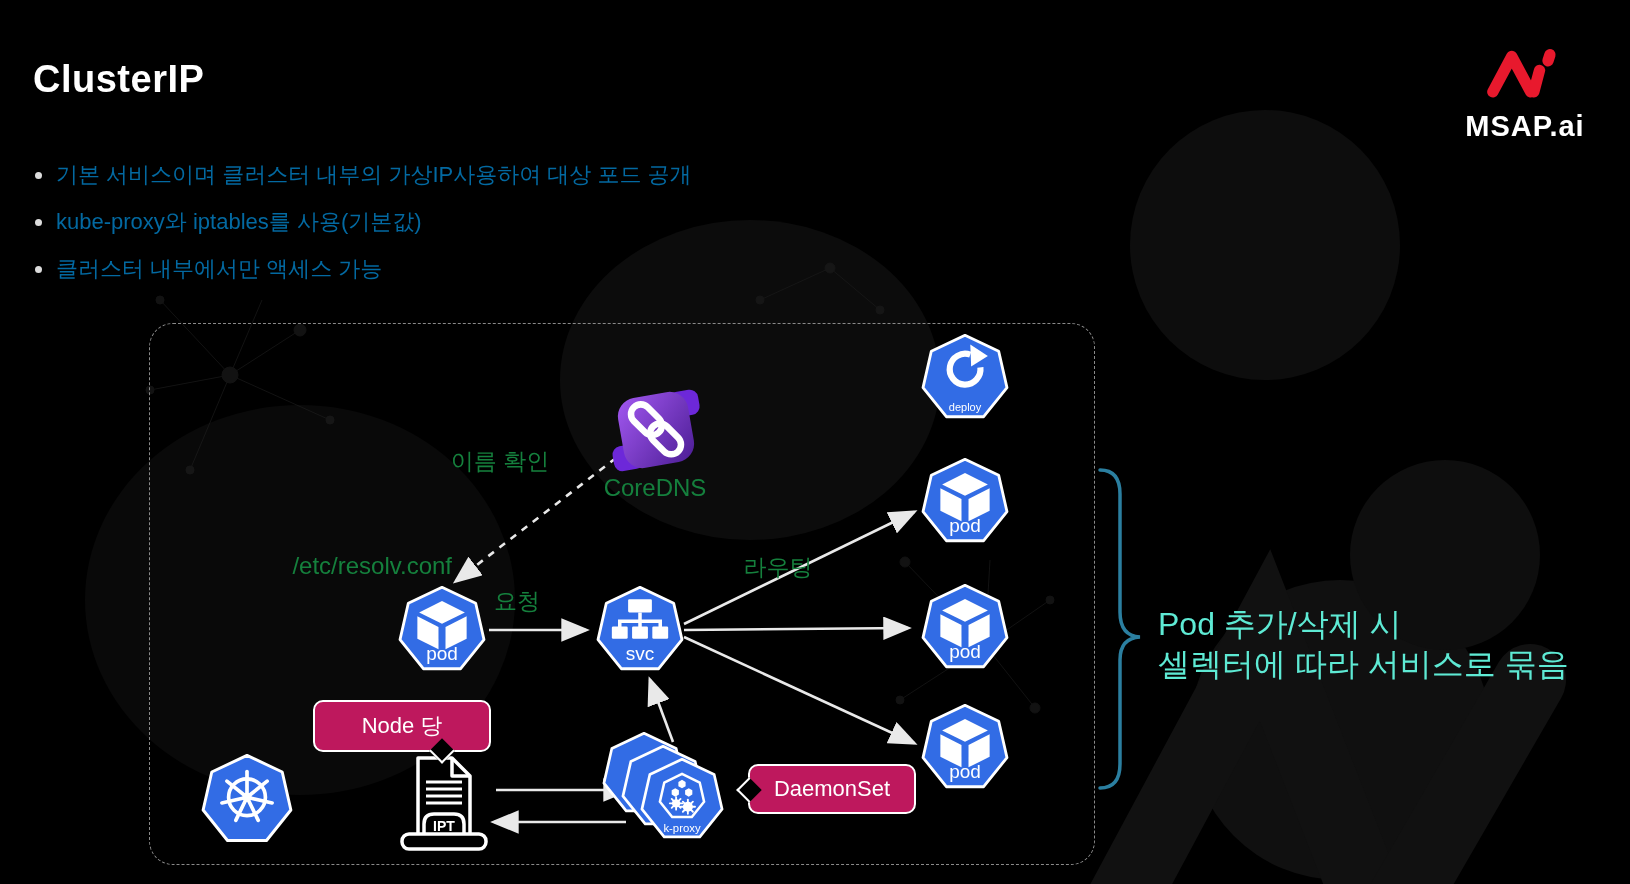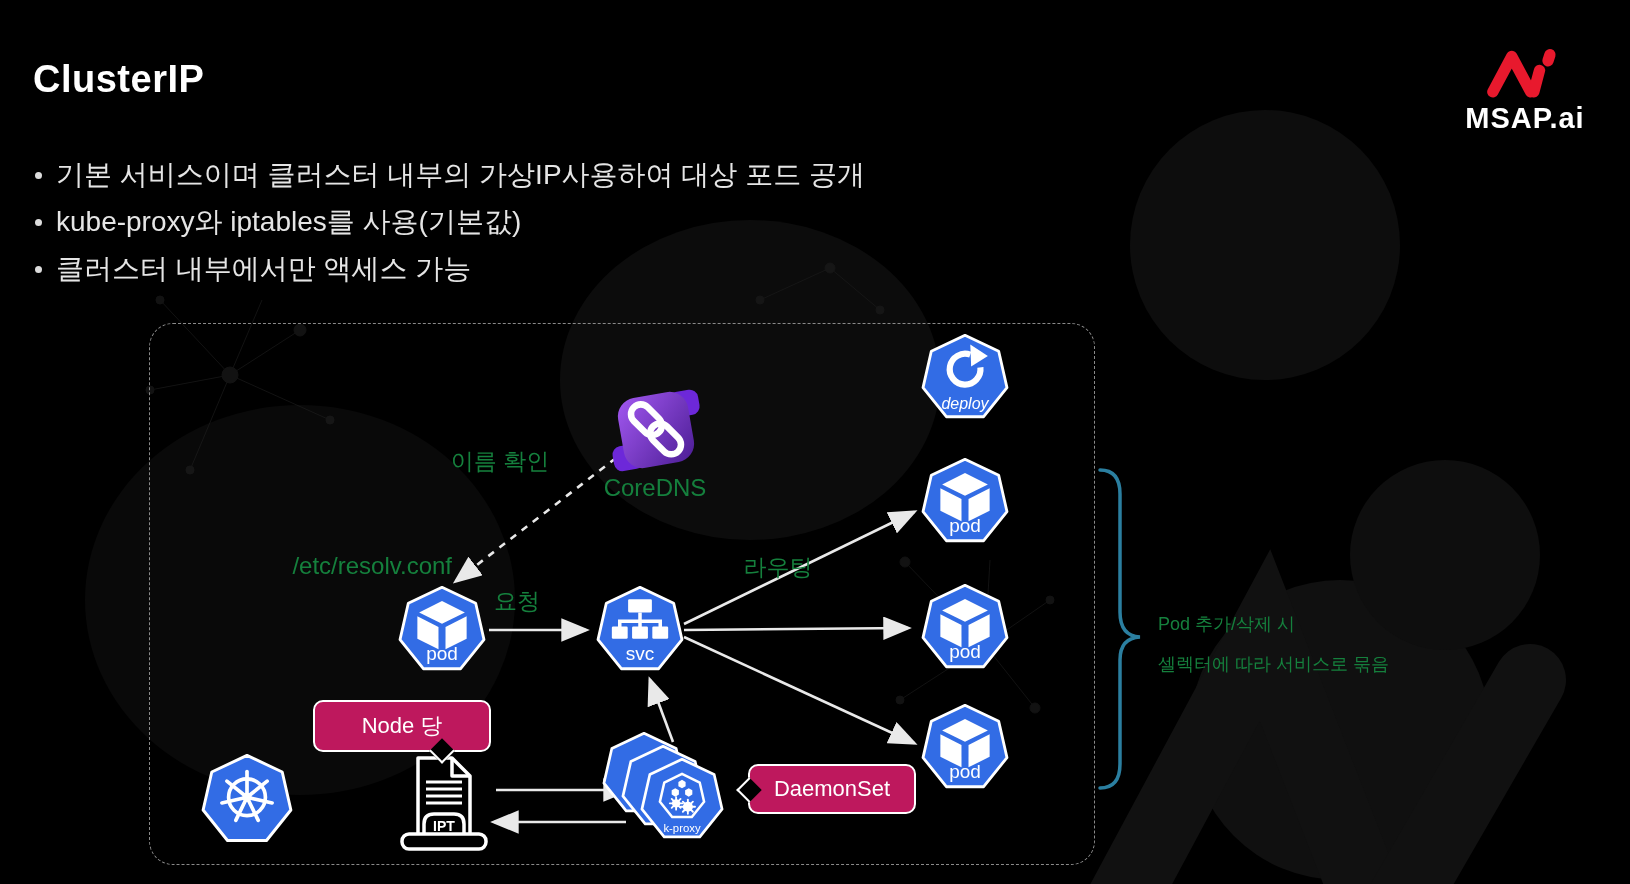--- a/index.html
+++ b/index.html
@@ -4,44 +4,44 @@
 <style>
   html,body{margin:0;padding:0;background:#000;}
   body{width:1630px;height:884px;position:relative;overflow:hidden;
        font-family:"Liberation Sans","DejaVu Sans",sans-serif;color:#fff;}
   .abs{position:absolute;}
   
   #bg{left:0;top:0;z-index:0;}
   
   #title{left:33px;top:58px;font-size:38px;font-weight:800;letter-spacing:.5px;z-index:3;}
   #logo{left:1430px;top:42px;width:190px;z-index:3;text-align:center;}
-  #logo .brand{font-size:29px;font-weight:700;letter-spacing:1px;margin-top:2px;}
+  #logo .brand{font-size:29px;font-weight:700;letter-spacing:1px;margin-top:10px;}
   
   #bullets{left:35px;top:160px;z-index:3;}
   .bullet-row{display:flex;align-items:flex-start;margin-bottom:17px;}
   .bullet-dot{width:7px;height:7px;border-radius:50%;background:#dcdcdc;margin:12px 14px 0 0;flex:none;}
-  .bullet-text{font-size:28px;color:#e5e5e5;line-height:30px;}
+  .bullet-text{font-size:22px;color:#0369a1;line-height:30px;}
   
   #panel{left:149px;top:323px;width:944px;height:540px;border:1.6px dashed #8a8a8a;
          border-radius:24px;z-index:1;}
   #lines{left:0;top:0;z-index:2;pointer-events:none;}
   
   .node{z-index:3;}
   .node svg{display:block;width:100%;height:100%;}
   .node-label{position:absolute;left:0;right:0;bottom:9px;text-align:center;
               font-size:19px;color:#fff;}
   .float-label{z-index:3;font-size:23px;color:#15803d;text-align:center;}
   
   .bubble{z-index:4;background:#be185d;border:2.5px solid #fff;border-radius:10px;
           display:flex;align-items:center;justify-content:center;font-size:22px;}
   .tail{position:absolute;width:16px;height:16px;background:#000;transform:rotate(45deg);}
   .tail-down{bottom:-10px;border-right:2.5px solid #fff;border-bottom:2.5px solid #fff;}
   .tail-left{left:-10px;border-left:2.5px solid #fff;border-bottom:2.5px solid #fff;}
   
-  #annotation{left:1158px;top:604px;z-index:3;font-size:18px;line-height:40px;color:#15803d;}
+  #annotation{left:1158px;top:604px;z-index:3;font-size:32px;line-height:40px;color:#5eead4;}
   #coredns-label{left:570px;top:474px;width:170px;font-size:24px;}
   #kproxy-stack{left:602px;top:730px;width:130px;height:124px;z-index:3;}
   #kproxy-stack svg{position:absolute;width:84px;height:84px;}
 </style>
 </head>
 <body>
 
 <svg width="0" height="0" style="position:absolute" aria-hidden="true">
   <defs>
     <symbol id="sym-hept" viewBox="0 0 100 100">
@@ -190,21 +190,21 @@
   </svg>
   <span class="node-label">svc</span>
 </div>
 
 <div class="node abs" style="left:921px;top:334px;width:88px;height:88px">
   <svg viewBox="0 0 100 100">
     <use href="#sym-hept" fill="#326CE5"></use>
     <path d="M 56,23.5 A 17.5,17.5 0 1 0 67.5,38" fill="none" stroke="#fff" stroke-width="7"></path>
     <polygon points="56,12 76,25 57,37" fill="#fff"></polygon>
   </svg>
-  <span class="node-label" style="font-size:16px;font-style:italic;">deploy</span>
+  <span class="node-label" style="font-size:11px;">deploy</span>
 </div>
 
 <div class="node abs" style="left:921px;top:458px;width:88px;height:88px">
   <svg viewBox="0 0 100 100">
     <use href="#sym-hept" fill="#326CE5"></use>
       <use href="#sym-cube"></use>
   </svg>
   <span class="node-label">pod</span>
 </div>
 <div class="node abs" style="left:921px;top:584px;width:88px;height:88px">

